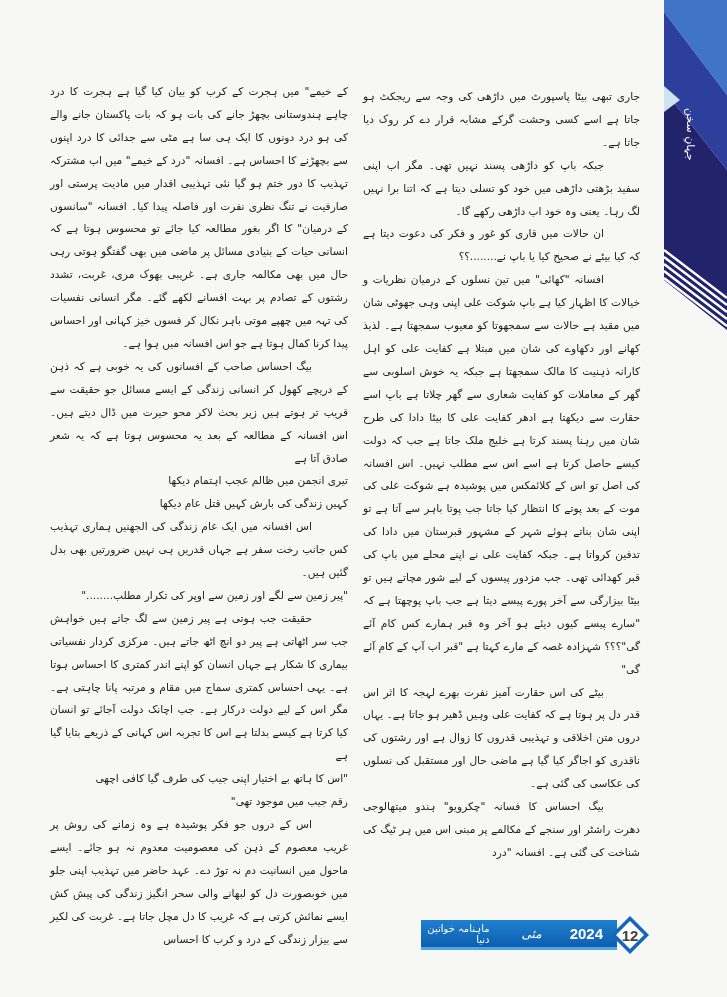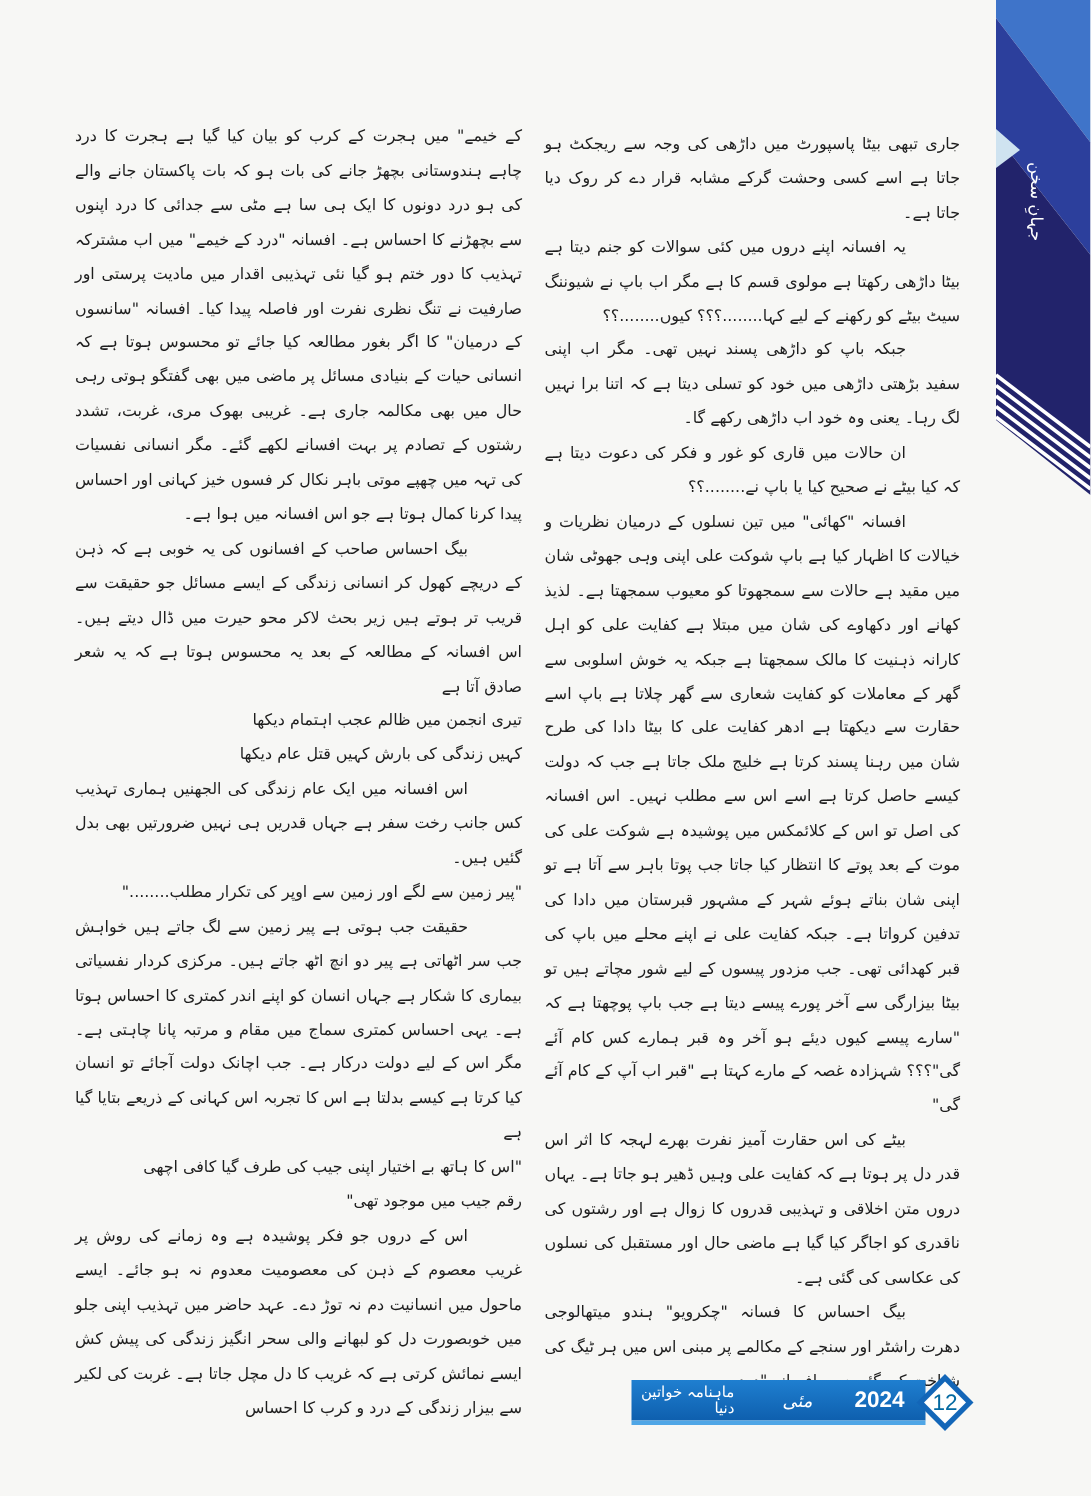--- a/index.html
+++ b/index.html
@@ -47,21 +47,21 @@
   .footer-year { font-weight:bold; font-size:15px; margin-right:14px; font-family:"Liberation Sans", sans-serif; direction:ltr;}
   .footer-month { font-size:12px; margin-right:28px; font-style:italic; }
   .footer-mag { font-size:10px; margin-right:32px; }
   .page-diamond {
     position:absolute; left:189px; top:2px; width:40px; height:40px;
   }
   .page-diamond svg { position:absolute; left:0; top:0; }
   .page-num {
     position:absolute; left:0; top:0; width:40px; height:40px;
     display:flex; align-items:center; justify-content:center;
-    font-family:"Liberation Sans", sans-serif; font-weight:normal; font-size:15px; color:#0369a1;
+    font-family:"Liberation Sans", sans-serif; font-weight:bold; font-size:15px; color:#404040;
   }
 </style>
 </head>
 <body>
 
 <div class="side-strip">
   <svg width="75" height="330" viewBox="0 0 75 330">
     <polygon points="12,0 75,0 75,95 12,12" fill="#3f74c9"></polygon>
     <polygon points="12,12 75,95 75,170 12,90" fill="#2c3f9c"></polygon>
     <polygon points="12,90 75,170 75,330 12,280" fill="#22236b"></polygon>
@@ -72,21 +72,20 @@
       <line x1="12" y1="264" x2="75" y2="312"></line>
       <line x1="12" y1="271" x2="75" y2="319"></line>
       <line x1="12" y1="278" x2="75" y2="326"></line>
     </g>
   </svg>
   <div class="side-label">جہانِ سخن</div>
 </div>
 
 <div class="column col-right" id="col-right">
     <p>جاری تبھی بیٹا پاسپورٹ میں داڑھی کی وجہ سے ریجکٹ ہو جاتا ہے اسے کسی وحشت گرکے مشابہ قرار دے کر روک دیا جاتا ہے۔</p>
-    <p class="ind">یہ افسانہ اپنے دروں میں کئی سوالات کو جنم دیتا ہے بیٹا داڑھی رکھتا ہے مولوی قسم کا ہے مگر اب باپ نے شیوننگ سیٹ بیٹے کو رکھنے کے لیے کہا........؟؟؟ کیوں........؟؟</p>
     <p class="ind">جبکہ باپ کو داڑھی پسند نہیں تھی۔ مگر اب اپنی سفید بڑھتی داڑھی میں خود کو تسلی دیتا ہے کہ اتنا برا نہیں لگ رہا۔ یعنی وہ خود اب داڑھی رکھے گا۔</p>
     <p class="ind">ان حالات میں قاری کو غور و فکر کی دعوت دیتا ہے کہ کیا بیٹے نے صحیح کیا یا باپ نے........؟؟</p>
     <p class="ind">افسانہ "کھائی" میں تین نسلوں کے درمیان نظریات و خیالات کا اظہار کیا ہے باپ شوکت علی اپنی وہی جھوٹی شان میں مقید ہے حالات سے سمجھوتا کو معیوب سمجھتا ہے۔ لذیذ کھانے اور دکھاوے کی شان میں مبتلا ہے کفایت علی کو اہل کارانہ ذہنیت کا مالک سمجھتا ہے جبکہ یہ خوش اسلوبی سے گھر کے معاملات کو کفایت شعاری سے گھر چلاتا ہے باپ اسے حقارت سے دیکھتا ہے ادھر کفایت علی کا بیٹا دادا کی طرح شان میں رہنا پسند کرتا ہے خلیج ملک جاتا ہے جب کہ دولت کیسے حاصل کرتا ہے اسے اس سے مطلب نہیں۔ اس افسانہ کی اصل تو اس کے کلائمکس میں پوشیدہ ہے شوکت علی کی موت کے بعد پوتے کا انتظار کیا جاتا جب پوتا باہر سے آتا ہے تو اپنی شان بناتے ہوئے شہر کے مشہور قبرستان میں دادا کی تدفین کرواتا ہے۔ جبکہ کفایت علی نے اپنے محلے میں باپ کی قبر کھدائی تھی۔ جب مزدور پیسوں کے لیے شور مچاتے ہیں تو بیٹا بیزارگی سے آخر پورے پیسے دیتا ہے جب باپ پوچھتا ہے کہ "سارے پیسے کیوں دیئے ہو آخر وہ قبر ہمارے کس کام آئے گی"؟؟؟ شہزادہ غصہ کے مارے کہتا ہے "قبر اب آپ کے کام آئے گی"</p>
     <p class="ind">بیٹے کی اس حقارت آمیز نفرت بھرے لہجہ کا اثر اس قدر دل پر ہوتا ہے کہ کفایت علی وہیں ڈھیر ہو جاتا ہے۔ یہاں دروں متن اخلاقی و تہذیبی قدروں کا زوال ہے اور رشتوں کی ناقدری کو اجاگر کیا گیا ہے ماضی حال اور مستقبل کی نسلوں کی عکاسی کی گئی ہے۔</p>
     <p class="ind">بیگ احساس کا فسانہ "چکرویو" ہندو میتھالوجی دھرت راشٹر اور سنجے کے مکالمے پر مبنی اس میں ہر ٹیگ کی شناخت کی گئی ہے۔ افسانہ "درد</p>
   </div>
 
 <div class="column col-left" id="col-left">
     <p>کے خیمے" میں ہجرت کے کرب کو بیان کیا گیا ہے ہجرت کا درد چاہے ہندوستانی بچھڑ جانے کی بات ہو کہ بات پاکستان جانے والے کی ہو درد دونوں کا ایک ہی سا ہے مٹی سے جدائی کا درد اپنوں سے بچھڑنے کا احساس ہے۔ افسانہ "درد کے خیمے" میں اب مشترکہ تہذیب کا دور ختم ہو گیا نئی تہذیبی اقدار میں مادیت پرستی اور صارفیت نے تنگ نظری نفرت اور فاصلہ پیدا کیا۔ افسانہ "سانسوں کے درمیان" کا اگر بغور مطالعہ کیا جائے تو محسوس ہوتا ہے کہ انسانی حیات کے بنیادی مسائل پر ماضی میں بھی گفتگو ہوتی رہی حال میں بھی مکالمہ جاری ہے۔ غریبی بھوک مری، غربت، تشدد رشتوں کے تصادم پر بہت افسانے لکھے گئے۔ مگر انسانی نفسیات کی تہہ میں چھپے موتی باہر نکال کر فسوں خیز کہانی اور احساس پیدا کرنا کمال ہوتا ہے جو اس افسانہ میں ہوا ہے۔</p>
     <p class="ind">بیگ احساس صاحب کے افسانوں کی یہ خوبی ہے کہ ذہن کے دریچے کھول کر انسانی زندگی کے ایسے مسائل جو حقیقت سے قریب تر ہوتے ہیں زیر بحث لاکر محو حیرت میں ڈال دیتے ہیں۔ اس افسانہ کے مطالعہ کے بعد یہ محسوس ہوتا ہے کہ یہ شعر صادق آتا ہے</p>

